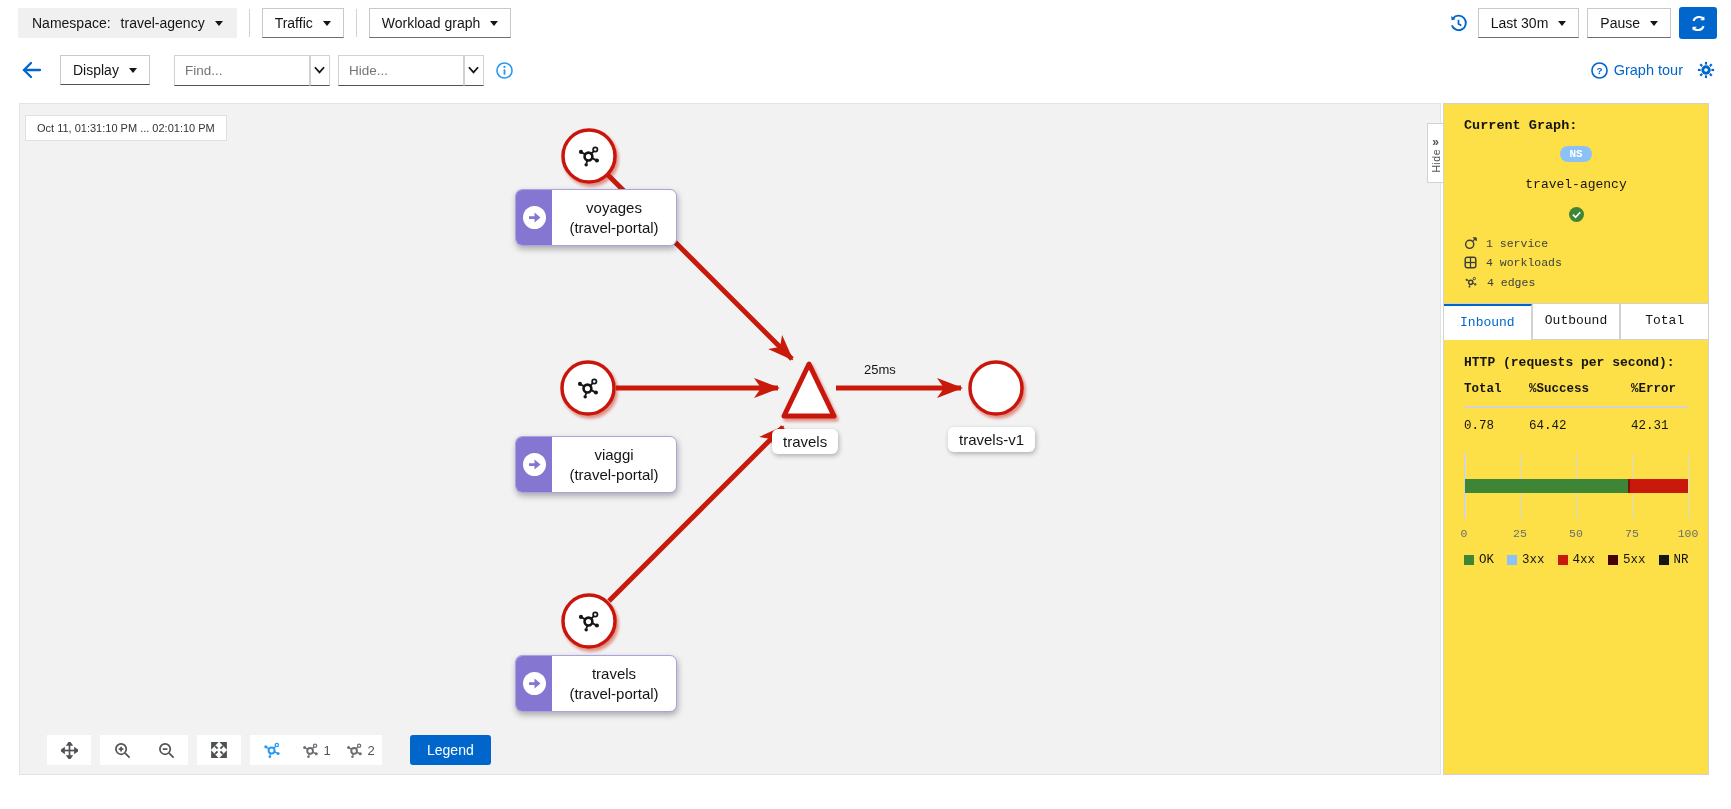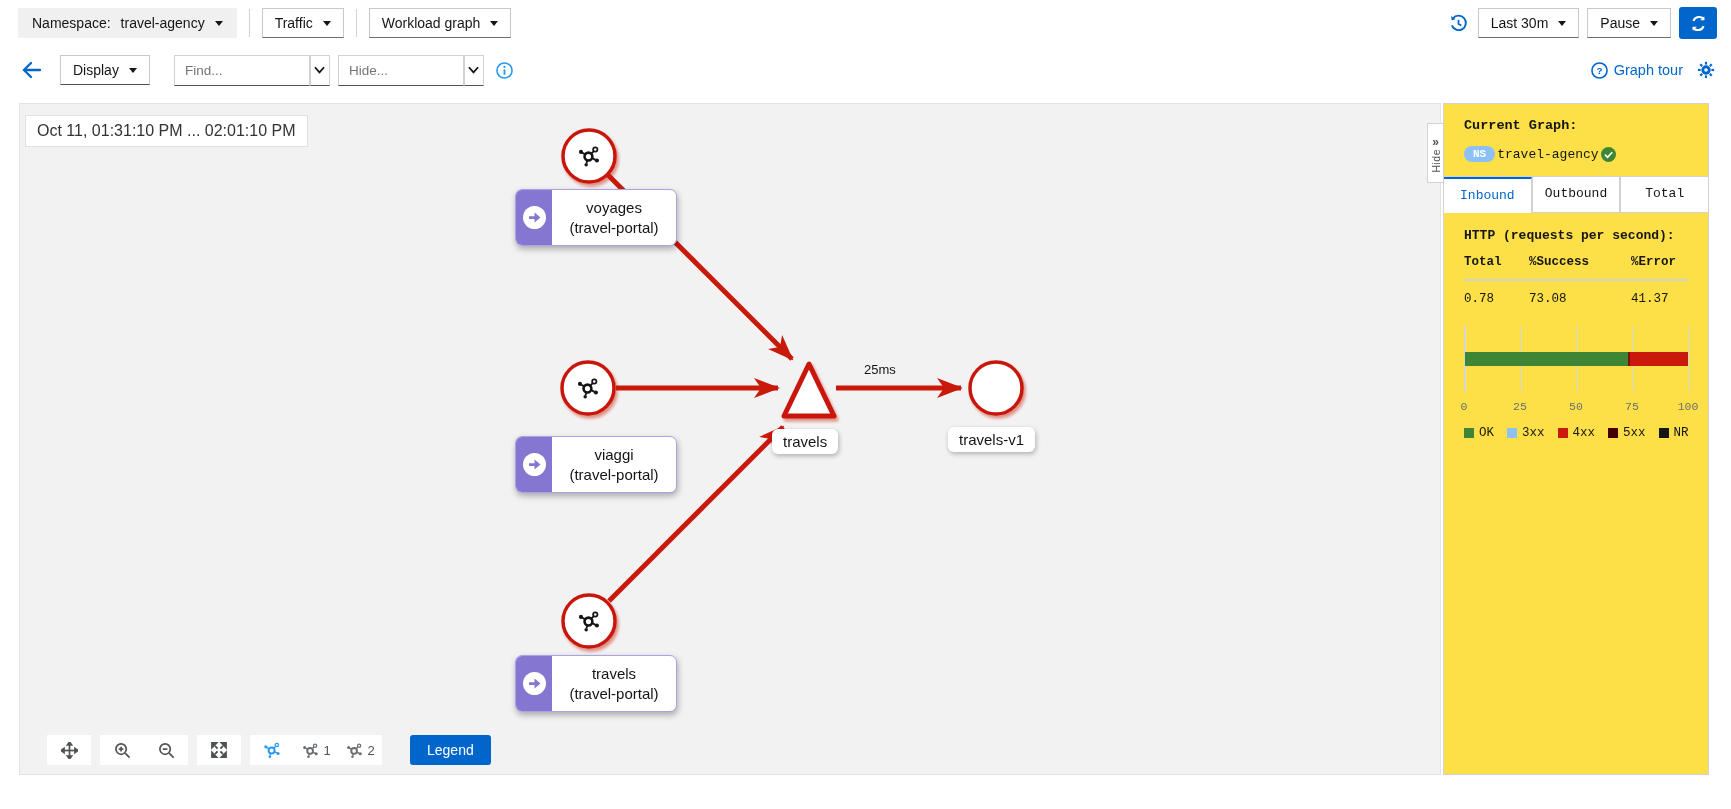--- a/index.html
+++ b/index.html
@@ -28,21 +28,21 @@
   .chev-btn { border:1px solid #d2d2d2; border-bottom:1px solid #4f5255; background:#fff;
     width:20px; height:31px; display:flex; align-items:center; justify-content:center; cursor:pointer; }
   .input-group { display:flex; margin-right:8px; }
   .graph-tour { display:flex; align-items:center; gap:6px; color:#0066cc; font-size:14.5px;
     cursor:pointer; text-decoration:none; }
 
   
   .canvas { position:absolute; left:19px; top:103px; width:1422px; height:672px;
     background:#f2f2f2; border:1px solid #e3e3e3; }
   .timestamp { position:absolute; left:5px; top:11px; background:#fff; border:1px solid #e0e0e0;
-    padding:6px 11px; font-size:16px; color:#333; }
+    padding:6px 11px; font-size:11px; color:#333; }
   .graph-svg { position:absolute; left:0; top:0; }
 
   .node-label { position:absolute; display:flex; border:1.5px solid #a9a2e3; border-radius:7px;
     background:#fff; box-shadow:1px 3px 6px rgba(0,0,0,.3); overflow:hidden; cursor:pointer;margin-left:6px; }
   .node-label .badge { width:36px; background:#8476d1; display:flex; align-items:center;
     justify-content:center; }
   .badge-circle { width:23px; height:23px; border-radius:50%; background:#fff;
     display:flex; align-items:center; justify-content:center; }
   .node-label .txt { flex:1; display:flex; flex-direction:column; justify-content:center;
     align-items:center; font-size:15px; line-height:1.32; padding:4px 8px; }
@@ -62,21 +62,21 @@
     border:1px solid #d2d2d2; border-right:none; display:flex; flex-direction:column;
     align-items:center; justify-content:center; cursor:pointer; font-size:10.5px; color:#4f5255; }
   .hide-tab .vtxt { writing-mode:vertical-rl; transform:rotate(180deg); letter-spacing:.5px; }
   .hide-tab .chv { font-size:12px; font-weight:bold; margin-top:2px; }
 
   
   .panel { position:absolute; left:1443px; top:103px; width:266px; height:672px; background:#fde047;
     border:1px solid #d2d2d2; font-size:13px;font-family:Liberation Mono, monospace; }
   .panel-inner { padding:14px 0 0 0; }
   .panel h3 { font-size:13.5px; padding:0 20px; }
-  .ns-row { display:flex; align-items:center; gap:2px; padding:0 20px; margin-top:13px; }
+  .ns-row { display:flex; align-items:center; gap:15px; padding:0 20px; margin-top:13px;flex-direction:column; }
   .ns-pill { background:#8bc1f7; color:#fff; font-size:11px; font-weight:bold;
     padding:2px 9px; border-radius:11px; }
   .ns-name { font-size:13px; }
   .stat-list { margin-top:15px; padding:0 20px; display:flex; flex-direction:column; gap:6px; }
   .stat-row { display:flex; align-items:center; gap:9px; font-size:11.5px; color:#3c3f42; }
   .panel-div { border-top:1px solid #d2d2d2; margin-top:14px; }
   .tabs { display:flex; }
   .tab { flex:1; text-align:center; padding:9px 0 10px; font-size:13px; color:#151515;
     border:1px solid #d2d2d2; border-top:none; cursor:pointer; background:#fff; }
   .tab.active { color:#0066cc; border-top:2px solid #0066cc; border-bottom:none; border-left:none; }
@@ -371,42 +371,65 @@
 
     <div class="ns-row">
       <span class="ns-pill">NS</span>
       <span class="ns-name">travel-agency</span>
       <svg width="15" height="15" viewBox="0 0 16 16">
         <circle cx="8" cy="8" r="8" fill="#3e8635"></circle>
         <path d="M4.2 8.2 L7 11 L12 5.6" fill="none" stroke="#fff" stroke-width="1.8"></path>
       </svg>
     </div>
 
+    <div class="stat-list">
+      <div class="stat-row">
+        <svg width="13" height="13" viewBox="0 0 16 16">
+          <circle cx="7" cy="9" r="5" fill="none" stroke="#3c3f42" stroke-width="1.8"></circle>
+          <path d="M10 6 L15 1 M15 1 H11 M15 1 V5" stroke="#3c3f42" stroke-width="1.6" fill="none"></path>
+        </svg>
+        <span>1 service</span>
+      </div>
+      <div class="stat-row">
+        <svg width="13" height="13" viewBox="0 0 16 16">
+          <rect x="1.5" y="1.5" width="13" height="13" rx="2.5" fill="none" stroke="#3c3f42" stroke-width="1.8"></rect>
+          <line x1="8" y1="2" x2="8" y2="14" stroke="#3c3f42" stroke-width="1.6"></line>
+          <line x1="2" y1="8" x2="14" y2="8" stroke="#3c3f42" stroke-width="1.6"></line>
+        </svg>
+        <span>4 workloads</span>
+      </div>
+      <div class="stat-row">
+        <svg width="14" height="14" viewBox="0 0 24 24" color="#3c3f42">
+            <use href="#hub"></use>
+          </svg>
+        <span>4 edges</span>
+      </div>
+    </div>
 
     <div class="panel-div"></div>
 
     <div class="tabs">
       <div class="tab active">Inbound</div>
       <div class="tab">Outbound</div>
       <div class="tab">Total</div>
     </div>
 
     <div class="http-title">HTTP (requests per second):</div>
 
     <div class="rate-table">
       <div class="rt-head">
         <span>Total</span>
         <span>%Success</span>
         <span>%Error</span>
       </div>
       <div class="rt-line"></div>
       <div class="rt-vals">
         <span>0.78</span>
-        <span>73.08</span>
-        <span>41.37</span>
+        <span>64.42</span>
+        <span>42.31</span>
       </div>
     </div>
 
     <div class="chart">
       <div class="plot">
         <div></div>
         <div class="gridline" style="left: 0%;"></div>
           <div class="gridline" style="left: 25%;"></div>
           <div class="gridline" style="left: 50%;"></div>
           <div class="gridline" style="left: 75%;"></div>

